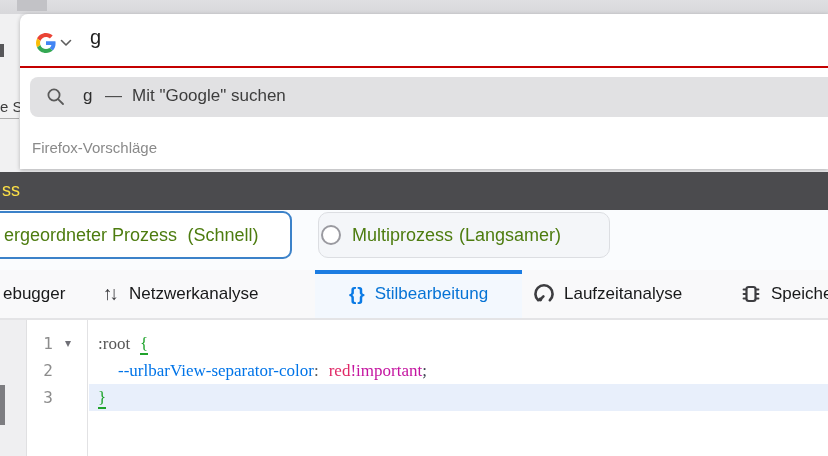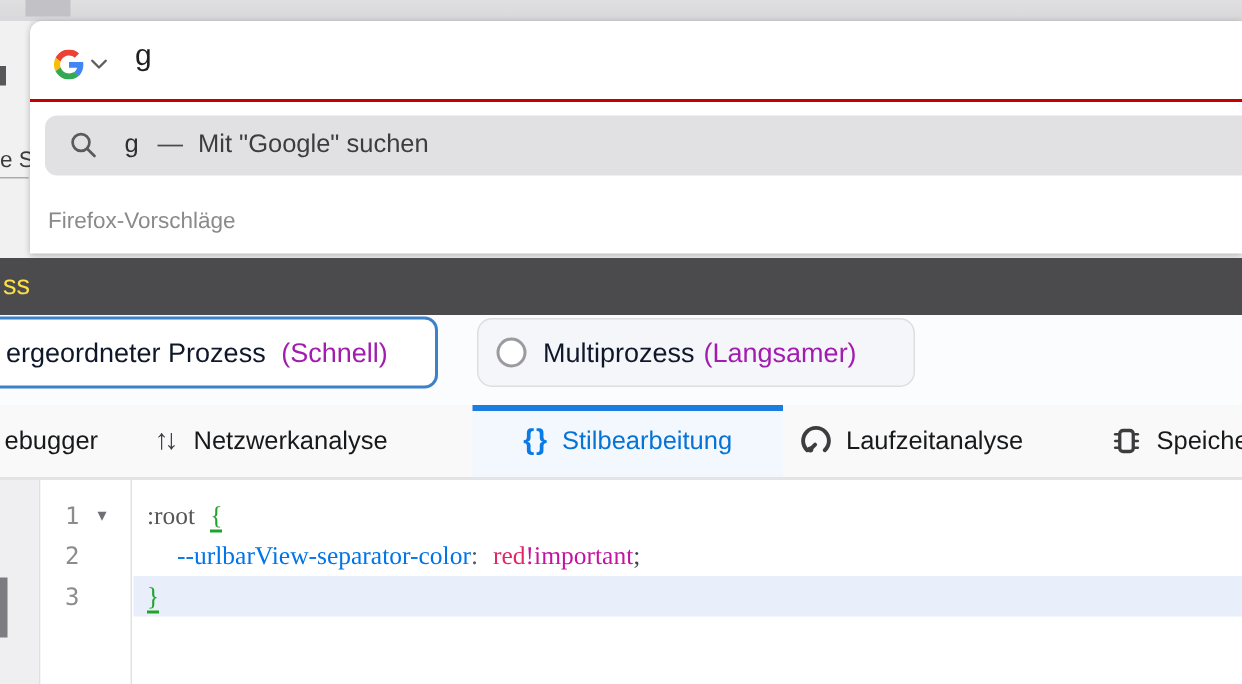--- a/index.html
+++ b/index.html
@@ -32,24 +32,24 @@
   .sugg-heading { left:12px; top:125px; font-size:15px; color:#8a8a8a; }
 
   
   .dark-bar { left:0; top:172px; width:828px; height:38px; background:#4b4b4e; }
   .dark-bar-fragment { left:2px; top:8px; font-size:18px; color:#fde047; }
 
   
   .options-section { left:0; top:210px; width:828px; height:60px; background:#fafcfe; }
   .option-box-1 { left:-160px; top:1px; width:452px; height:48px; background:#fff; border:2px solid #3c82c9; border-radius:9px; display:flex; align-items:center; }
   .option-box-1 .opt-text { margin-left:162px; white-space:nowrap; }
-  .option-box-2 { left:318px; top:2px; width:292px; height:46px; background:#f4f6f9; border:1px solid #dcdee2; border-radius:10px; display:flex; align-items:center; padding-left:12px; }
+  .option-box-2 { left:318px; top:2px; width:292px; height:46px; background:#f4f6f9; border:1px solid #dcdee2; border-radius:10px; display:flex; align-items:center; padding-left:2px; }
   .radio-circle { width:20px; height:20px; border:2px solid #9a9aa0; border-radius:50%; background:#fff; flex:0 0 auto; }
-  .opt-label { font-size:18px; color:#0f172a; }
-  .opt-hint  { font-size:18px; color:#a21caf; margin-left:6px; }
+  .opt-label { font-size:18px; color:#4d7c0f; }
+  .opt-hint  { font-size:18px; color:#4d7c0f; margin-left:6px; }
   .option-box-2 .opt-label { margin-left:11px; }
 
   
   .tabs-row { left:0; top:270px; width:828px; height:50px; background:#f9f9fa; border-bottom:2px solid #e4e4e6; overflow:hidden;padding-left:14px; }
   .tab { position:absolute; top:0; height:48px; display:flex; align-items:center; gap:9px; font-size:17px; color:#18191a; white-space:nowrap; }
   .tab-debugger { left:3px; }
   .tab-netz { left:103px; }
   .tab-stil { left:315px; width:207px; background:#f3f8fe; justify-content:center; color:#0673d5; }
   .tab-stil-bar { position:absolute; left:0; top:0; width:207px; height:4px; background:#1b7ce2; }
   .tab-lauf { left:533px; }

